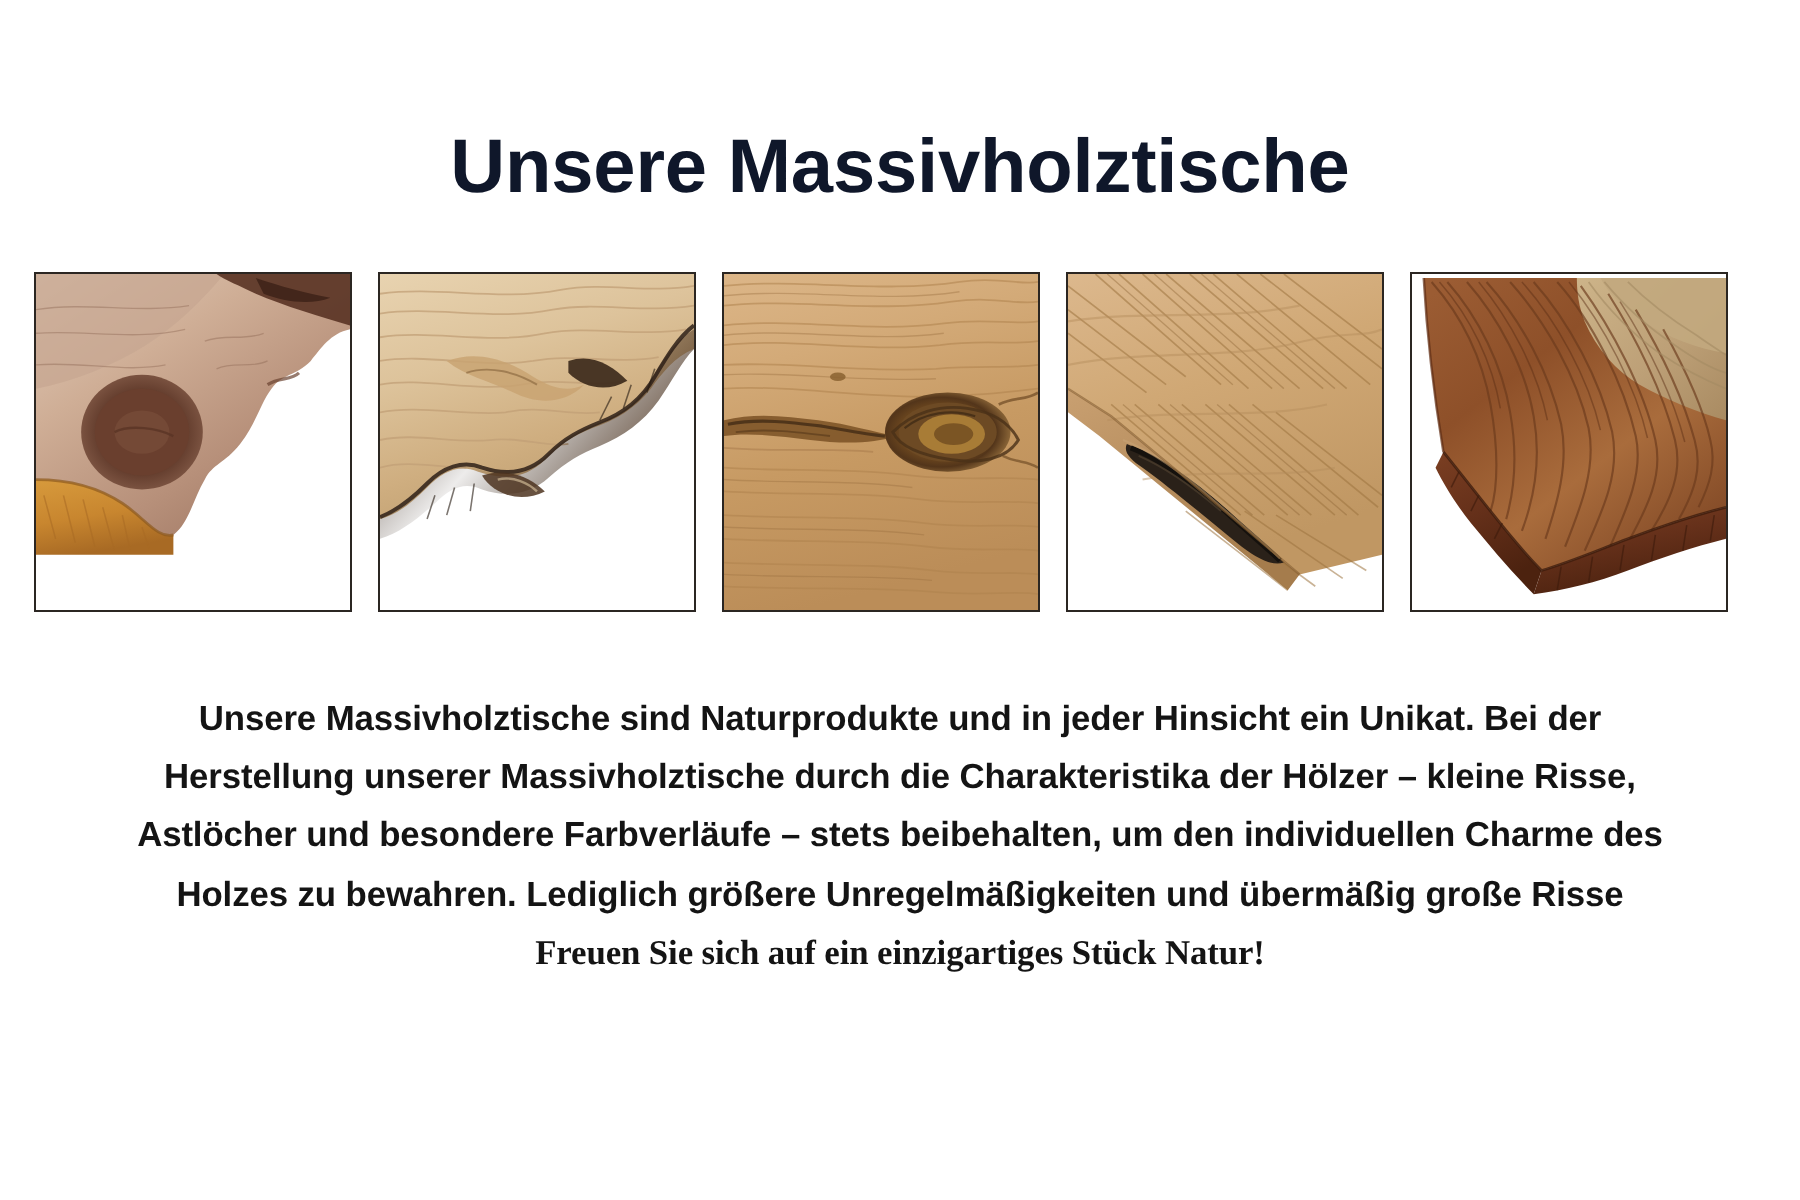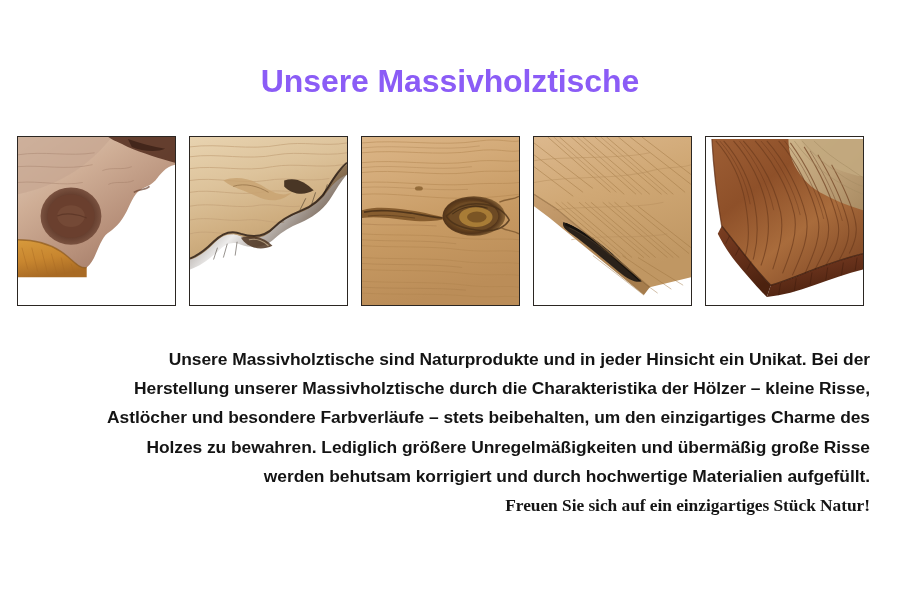--- a/index.html
+++ b/index.html
@@ -26,24 +26,24 @@
 
   
   .title-wrap {
     position: absolute;
     left: 0;
     top: 63px;
     width: 900px;
     text-align: center;
   }
   .title {
-    font-size: 32px;
+    font-size: 38px;
     font-weight: bold;
     letter-spacing: -0.1px;
-    color: #8b5cf6;
+    color: #0f172a;
     line-height: 1.15;
     margin: 0;
     text-align: center;
   }
 
   
   .gallery {
     position: absolute;
     left: 17px;
     top: 136px;
@@ -72,21 +72,21 @@
     width: 100%;
     height: 100%;
   }
 
   
   .copy {
     position: absolute;
     left: 30px;
     top: 345px;
     width: 840px;
-    text-align: right;
+    text-align: center;
   }
   .copy p {
     margin: 0;
     font-size: 17.4px;
     font-weight: bold;
     line-height: 29.2px;
     color: #141414;
     letter-spacing: -0.05px;
   }
   .copy .closing {
@@ -393,19 +393,18 @@
           <path d="M16,90 C24,100 32,110 40,120 C48,130 56,140 66,150 C80,146 94,140 110,134 C126,128 144,122 160,118" stroke="#3f1d0c" stroke-width="1.4" fill="none" opacity="0.8"></path>
           <path d="M6,2 C8,38 12,66 16,90" stroke="#5f2d16" stroke-width="1.3" fill="none" opacity="0.7"></path>
         </svg>
       </div>
     </div>
   </div>
 
   <div class="copy">
     <p>Unsere Massivholztische sind Naturprodukte und in jeder Hinsicht ein Unikat. Bei der</p>
     <p>Herstellung unserer Massivholztische durch die Charakteristika der Hölzer – kleine Risse,</p>
-    <p>Astlöcher und besondere Farbverläufe – stets beibehalten, um den einzigartiges Charme des</p>
+    <p>Astlöcher und besondere Farbverläufe – stets beibehalten, um den individuellen Charme des</p>
     <p>Holzes zu bewahren. Lediglich größere Unregelmäßigkeiten und übermäßig große Risse</p>
-    <p>werden behutsam korrigiert und durch hochwertige Materialien aufgefüllt.</p>
     <p class="closing">Freuen Sie sich auf ein einzigartiges Stück Natur!</p>
   </div>
 
 </div>
 
 </body></html>

